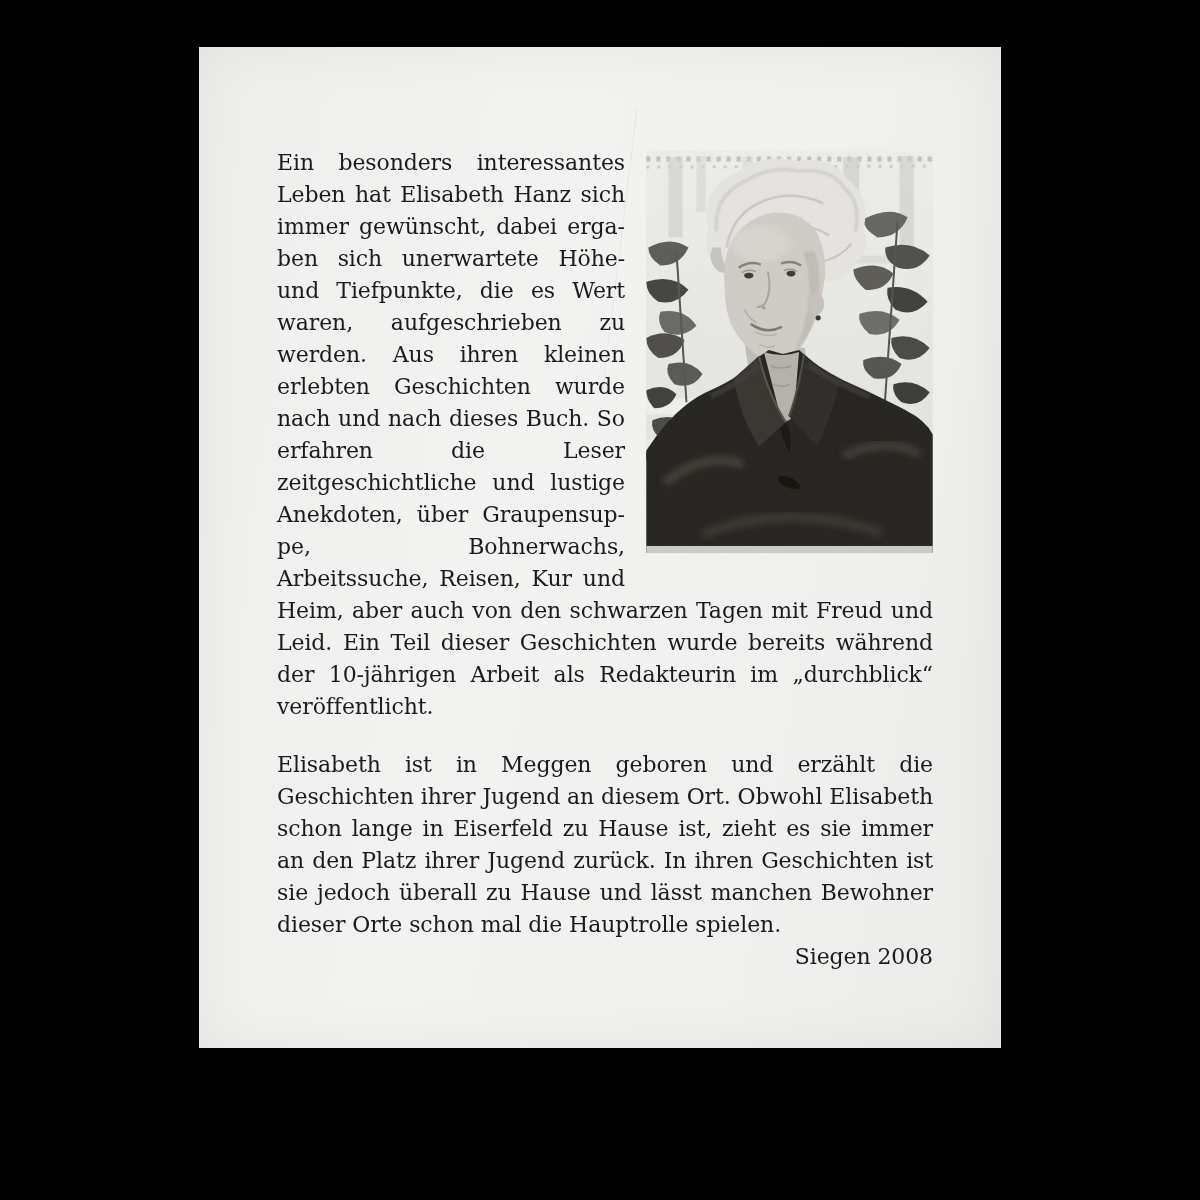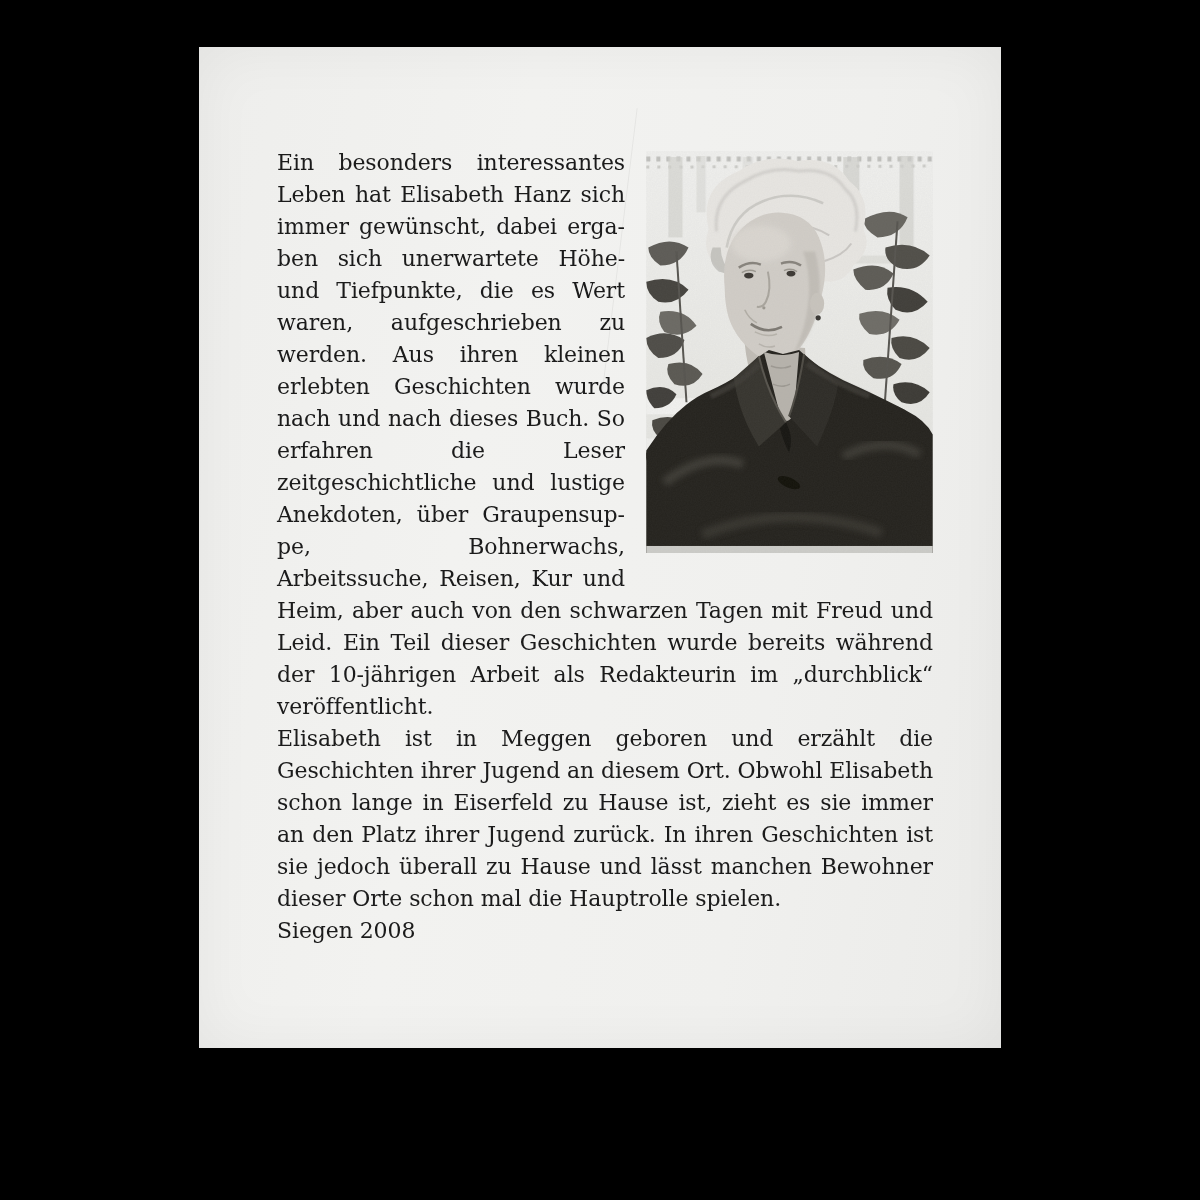--- a/index.html
+++ b/index.html
@@ -39,22 +39,23 @@
     hyphens: manual;
   }
   .photo-figure {
     float: right;
     width: 287px; height: 402px;
     margin: 4px 0 12px 21px;
     padding: 0;
   }
   .photo-figure svg { display: block; width: 287px; height: 402px; }
   p.para { margin: 0; }
-  p.para + p.para { }
+  p.para + p.para { margin-top: 26px; }
   .signature {
+    text-align: right;
     line-height: 32px;
     clear: none;
   }
 </style>
 </head>
 <body>
 
 <div class="scan">
   <div class="paper">
     <div class="scratch s1"></div>

